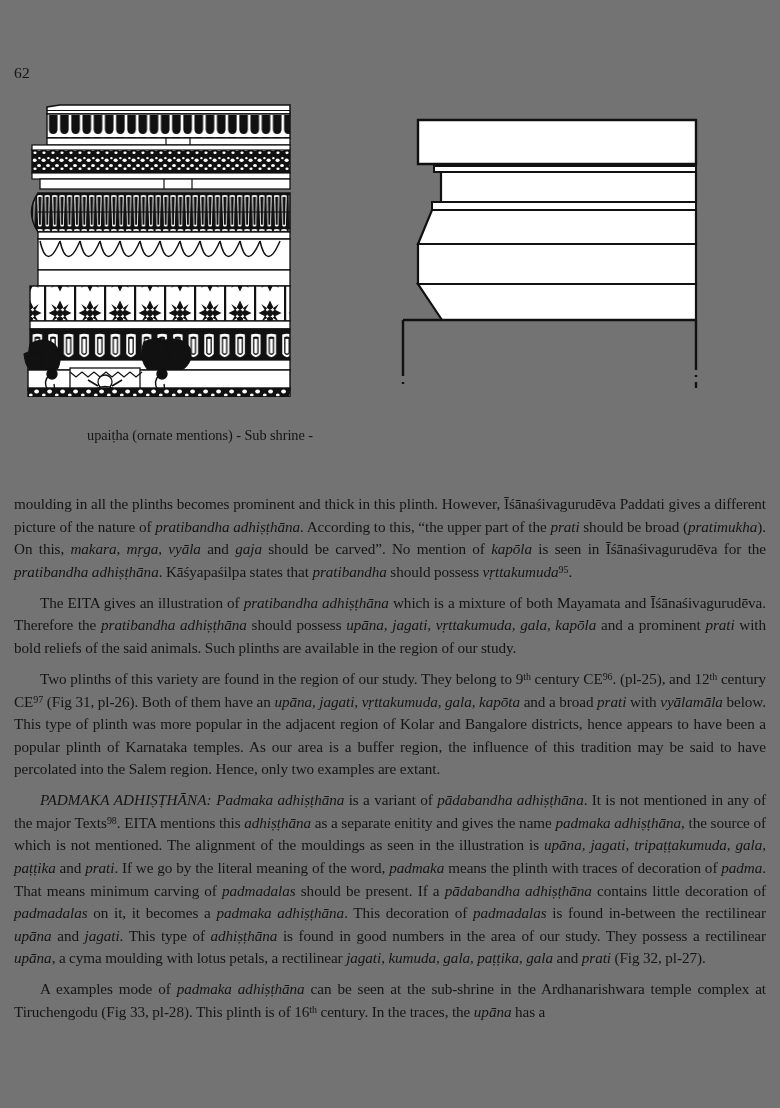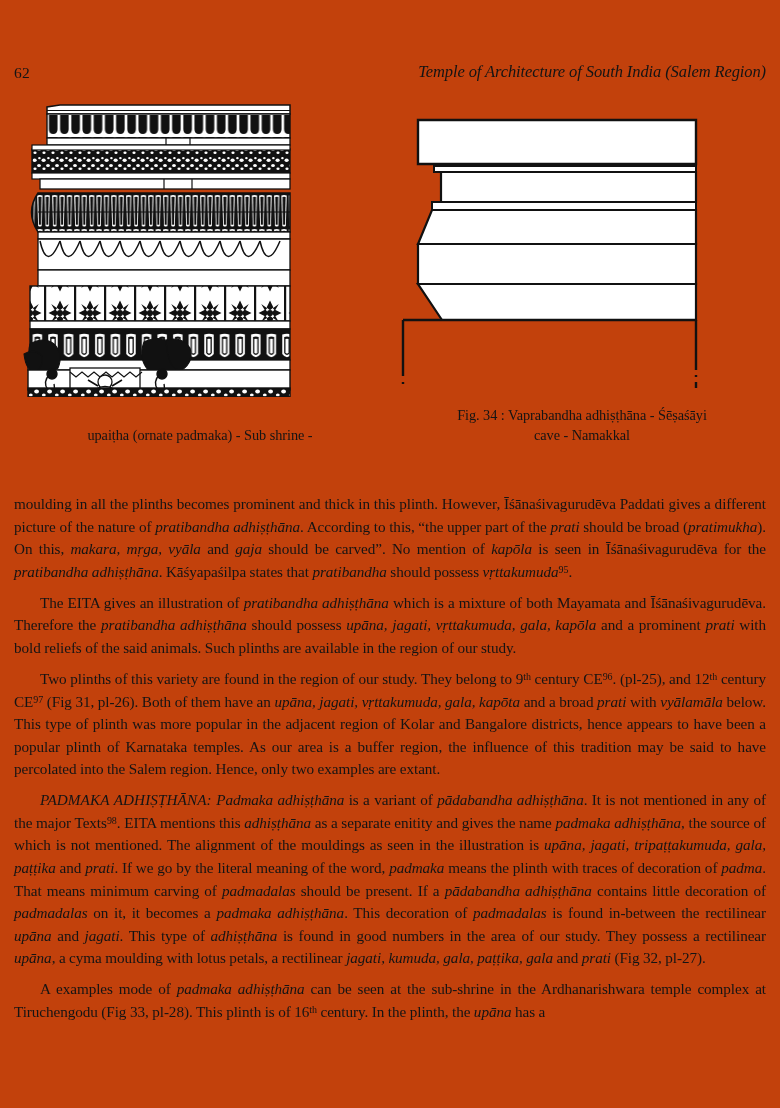--- a/index.html
+++ b/index.html
@@ -16,21 +16,21 @@
     font-family: "Liberation Serif", "DejaVu Serif", serif;
     color: #141414;
     -webkit-font-smoothing: antialiased;
   }
 
   .page {
     position: absolute;
     left: 0; top: 0;
     width: 780px;
     height: 1108px;
-    background: #c2410c;
+    background: #737373;
   }
 
   
   .running-head {
     position: absolute;
     left: 14px;
     top: 62px;
     width: 752px;
     height: 26px;
   }
@@ -112,21 +112,20 @@
     letter-spacing: 0.1px;
   }
 </style>
 </head>
 <body>
 
 <div class="page">
 
   <div class="running-head">
     <div class="folio">62</div>
-    <div class="head-title">Temple of Architecture of South India (Salem Region)</div>
   </div>
 
   <div class="figures">
 
     <div class="figure fig-left">
       <div class="fig-art">
         <svg width="372" height="305" viewBox="0 0 372 305" xmlns="http://www.w3.org/2000/svg">
           <defs>
 
             <pattern id="dentils" width="11.2" height="22" patternUnits="userSpaceOnUse">
@@ -255,21 +254,21 @@
             <path d="M146 282 Q138 290 144 298 Q152 302 150 292"></path>
             <circle cx="38" cy="282" r="5" fill="#111"></circle>
             <circle cx="148" cy="282" r="5" fill="#111"></circle>
           </g>
 
           <rect x="14" y="296" width="262" height="9" fill="url(#rubbleplinth)" stroke="#111" stroke-width="1.4"></rect>
         </svg>
       </div>
       <div class="fig-caption">
         <br>
-        <span>upaiṭha (ornate padmaka) - Sub shrine -</span><br>
+        <span>upaiṭha (ornate mentions) - Sub shrine -</span><br>
       </div>
     </div>
 
     <div class="figure fig-right">
       <div class="fig-art">
         <svg width="372" height="305" viewBox="0 0 372 305" xmlns="http://www.w3.org/2000/svg">
           <g stroke="#111" fill="none" stroke-linejoin="miter">
 
             <path d="M22 28 L300 28 L300 72 L22 72 Z" stroke-width="2.4" fill="#fff"></path>
 
@@ -283,30 +282,26 @@
 
             <path d="M22 152 L300 152 L300 192 L22 192 Z" stroke-width="2.2" fill="#fff"></path>
 
             <path d="M22 192 L300 192 L300 228 L46 228 Z" stroke-width="2.2" fill="#fff"></path>
 
             <path d="M7 228 L300 228" stroke-width="2.4"></path>
             <path d="M7 228 L7 296" stroke-width="2.4" stroke-dasharray="56 6 2 6"></path>
             <path d="M300 228 L300 296" stroke-width="2.4" stroke-dasharray="50 5 2 5"></path>
           </g>
         </svg>
-      </div>
-      <div class="fig-caption">
-        <span>Fig. 34 : Vaprabandha adhiṣṭhāna - Śēṣaśāyi</span><br>
-        <span>cave - Namakkal</span>
       </div>
     </div>
 
   </div>
 
   <div class="body-text">
     <p class="para"><span>moulding in all the plinths becomes prominent and thick in this plinth. However, Īśānaśivagurudēva Paddati gives a different picture of the nature of </span><i>pratibandha adhiṣṭhāna</i><span>. According to this, “the upper part of the </span><i>prati</i><span> should be broad (</span><i>pratimukha</i><span>). On this, </span><i>makara, mṛga, vyāla</i><span> and </span><i>gaja</i><span> should be carved”. No mention of </span><i>kapōla</i><span> is seen in Īśānaśivagurudēva for the </span><i>pratibandha adhiṣṭhāna</i><span>. Kāśyapaśilpa states that </span><i>pratibandha</i><span> should possess </span><i>vṛttakumuda</i><sup>95</sup><span>.</span></p>
     <p class="para indent"><span>The EITA gives an illustration of </span><i>pratibandha adhiṣṭhāna</i><span> which is a mixture of both Mayamata and Īśānaśivagurudēva. Therefore the </span><i>pratibandha adhiṣṭhāna</i><span> should possess </span><i>upāna, jagati, vṛttakumuda, gala, kapōla</i><span> and a prominent </span><i>prati</i><span> with bold reliefs of the said animals. Such plinths are available in the region of our study.</span></p>
     <p class="para indent"><span>Two plinths of this variety are found in the region of our study. They belong to 9</span><sup>th</sup><span> century CE</span><sup>96</sup><span>. (pl-25), and 12</span><sup>th</sup><span> century CE</span><sup>97</sup><span> (Fig 31, pl-26). Both of them have an </span><i>upāna, jagati, vṛttakumuda, gala, kapōta</i><span> and a broad </span><i>prati</i><span> with </span><i>vyālamāla</i><span> below. This type of plinth was more popular in the adjacent region of Kolar and Bangalore districts, hence appears to have been a popular plinth of Karnataka temples. As our area is a buffer region, the influence of this tradition may be said to have percolated into the Salem region. Hence, only two examples are extant.</span></p>
     <p class="para indent"><i class="smallcaps-head">PADMAKA ADHIṢṬHĀNA:</i><span> </span><i>Padmaka adhiṣṭhāna</i><span> is a variant of </span><i>pādabandha adhiṣṭhāna</i><span>. It is not mentioned in any of the major Texts</span><sup>98</sup><span>. EITA mentions this </span><i>adhiṣṭhāna</i><span> as a separate enitity and gives the name </span><i>padmaka adhiṣṭhāna</i><span>, the source of which is not mentioned. The alignment of the mouldings as seen in the illustration is </span><i>upāna, jagati, tripaṭṭakumuda, gala, paṭṭika</i><span> and </span><i>prati</i><span>. If we go by the literal meaning of the word, </span><i>padmaka</i><span> means the plinth with traces of decoration of </span><i>padma</i><span>. That means minimum carving of </span><i>padmadalas</i><span> should be present. If a </span><i>pādabandha adhiṣṭhāna</i><span> contains little decoration of </span><i>padmadalas</i><span> on it, it becomes a </span><i>padmaka adhiṣṭhāna</i><span>. This decoration of </span><i>padmadalas</i><span> is found in-between the rectilinear </span><i>upāna</i><span> and </span><i>jagati</i><span>. This type of </span><i>adhiṣṭhāna</i><span> is found in good numbers in the area of our study. They possess a rectilinear </span><i>upāna</i><span>, a cyma moulding with lotus petals, a rectilinear </span><i>jagati, kumuda, gala, paṭṭika, gala</i><span> and </span><i>prati</i><span> (Fig 32, pl-27).</span></p>
-    <p class="para indent"><span>A examples mode of </span><i>padmaka adhiṣṭhāna</i><span> can be seen at the sub-shrine in the Ardhanarishwara temple complex at Tiruchengodu (Fig 33, pl-28). This plinth is of 16</span><sup>th</sup><span> century. In the plinth, the </span><i>upāna</i><span> has a</span></p>
+    <p class="para indent"><span>A examples mode of </span><i>padmaka adhiṣṭhāna</i><span> can be seen at the sub-shrine in the Ardhanarishwara temple complex at Tiruchengodu (Fig 33, pl-28). This plinth is of 16</span><sup>th</sup><span> century. In the traces, the </span><i>upāna</i><span> has a</span></p>
   </div>
 
 </div>
 
 </body></html>

